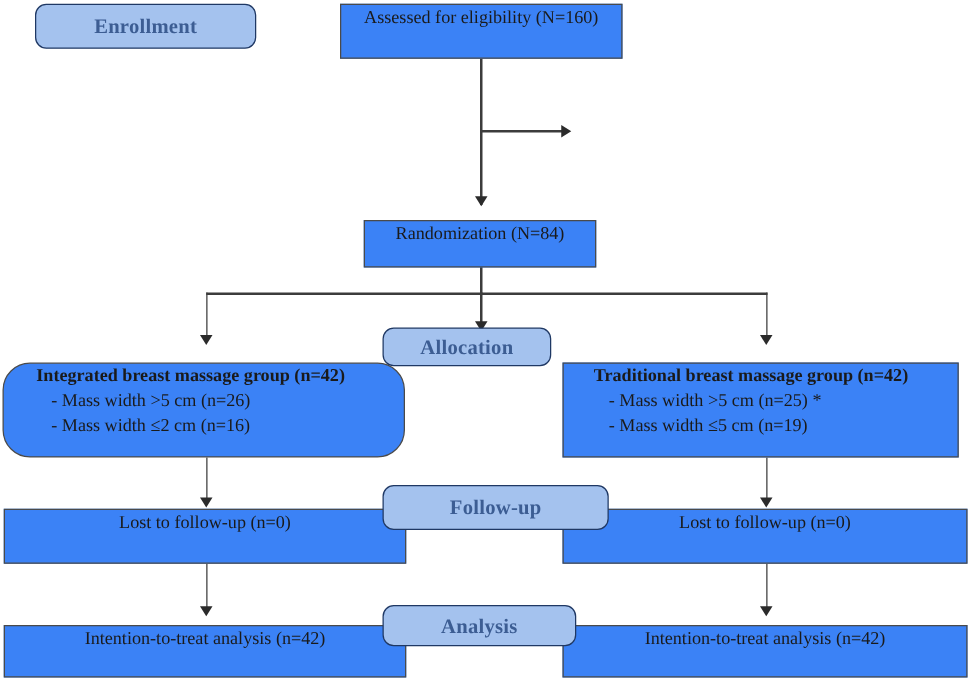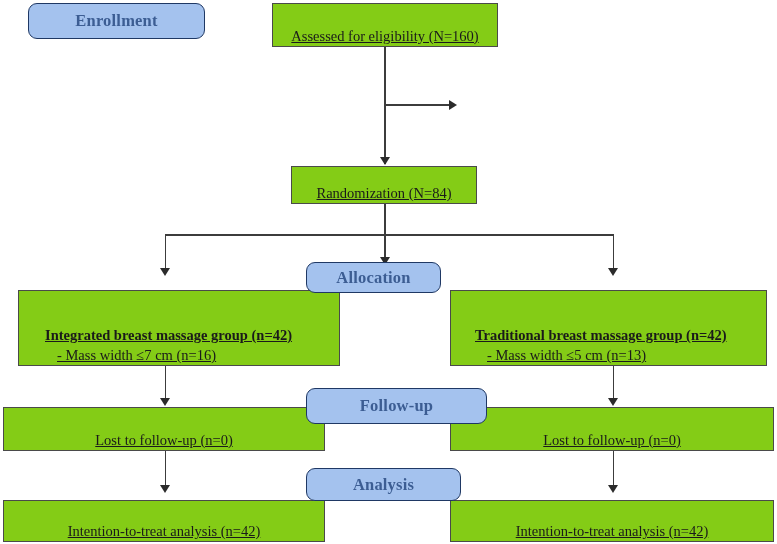--- a/index.html
+++ b/index.html
@@ -13,27 +13,26 @@
     position:relative;
     width:777px;
     height:544px;
     background:#ffffff;
     overflow:hidden;
   }
   
   .box{
     position:absolute;
     box-sizing:border-box;
-    background:#84cc16;
+    background:#3b82f6;
     border:1.4px solid #4a4a4a;
     display:flex;
     flex-direction:column;
-    justify-content:flex-end;
+    justify-content:flex-start;
     z-index:3;
-    text-decoration:underline;
   }
   .box.center{align-items:center;text-align:center;}
   .box .ln{
     font-size:14.5px;
     line-height:1.38;
     white-space:nowrap;
   }
   .box .ln.title{font-weight:bold;}
   .box.left-align{align-items:flex-start;}
   .box.left-align .ln{padding-left:26px;}
@@ -96,48 +95,50 @@
     <div class="ln">Assessed for eligibility (N=160)</div>
   </div>
 
   <div class="vline" style="left:384px;top:47px;height:117px;"></div>
   <div class="arrow-down" style="left:379.6px;top:157px;"></div>
 
   <div class="hline" style="left:385px;top:104px;width:69px;"></div>
   <div class="arrow-right" style="left:449px;top:99.8px;"></div>
 
 
-  <div class="box center" style="left:291px;top:166px;width:186px;height:38px;">
+  <div class="box center" style="left:291px;top:176px;width:186px;height:38px;">
     <div class="ln">Randomization (N=84)</div>
   </div>
 
   <div class="vline" style="left:384px;top:204px;height:31px;"></div>
   <div class="hline" style="left:165px;top:234px;width:449px;"></div>
 
   <div class="vline" style="left:164.5px;top:234px;height:36px;"></div>
   <div class="arrow-down" style="left:160px;top:268px;"></div>
 
   <div class="vline" style="left:384px;top:234px;height:25px;"></div>
   <div class="arrow-down" style="left:379.6px;top:257px;"></div>
 
   <div class="vline" style="left:612.5px;top:234px;height:36px;"></div>
   <div class="arrow-down" style="left:608px;top:268px;"></div>
 
   <div class="banner" style="left:306px;top:262px;width:135px;height:31px;">
     <span>Allocation</span>
   </div>
 
-  <div class="box left-align" style="left:18px;top:290px;width:322px;height:76px;">
+  <div class="box left-align" style="left:2px;top:290px;width:322px;height:76px;border-radius:22px;">
     <div class="ln title">Integrated breast massage group (n=42)</div>
-    <div class="ln sub">- Mass width ≤7 cm (n=16)</div>
+    <div class="ln sub">- Mass width &gt;5 cm (n=26)</div>
+    <div class="ln sub">- Mass width ≤2 cm (n=16)</div>
   </div>
 
   <div class="box left-align rgt" style="left:450px;top:290px;width:317px;height:76px;">
     <div class="ln title">Traditional breast massage group (n=42)</div>
-    <div class="ln sub">- Mass width ≤5 cm (n=13)</div>
+    <div class="ln sub">- Mass width &gt;5 cm (n=25) *</div>
+    <div class="ln sub">- Mass width ≤5 cm (n=19)</div>
   </div>
 
   <div class="vline" style="left:164.5px;top:366px;height:34px;"></div>
   <div class="arrow-down" style="left:160px;top:398px;"></div>
 
   <div class="vline" style="left:612.5px;top:366px;height:34px;"></div>
   <div class="arrow-down" style="left:608px;top:398px;"></div>
 
   <div class="box center" style="left:3px;top:407px;width:322px;height:44px;">
     <div class="ln">Lost to follow-up (n=0)</div>
@@ -158,17 +159,17 @@
   <div class="arrow-down" style="left:608px;top:485px;"></div>
 
   <div class="box center" style="left:3px;top:500px;width:322px;height:42px;">
     <div class="ln">Intention-to-treat analysis (n=42)</div>
   </div>
 
   <div class="box center" style="left:450px;top:500px;width:324px;height:42px;">
     <div class="ln">Intention-to-treat analysis (n=42)</div>
   </div>
 
-  <div class="banner" style="left:306px;top:468px;width:155px;height:33px;">
+  <div class="banner" style="left:306px;top:484px;width:155px;height:33px;">
     <span>Analysis</span>
   </div>
 
 </div>
 
 </body></html>

